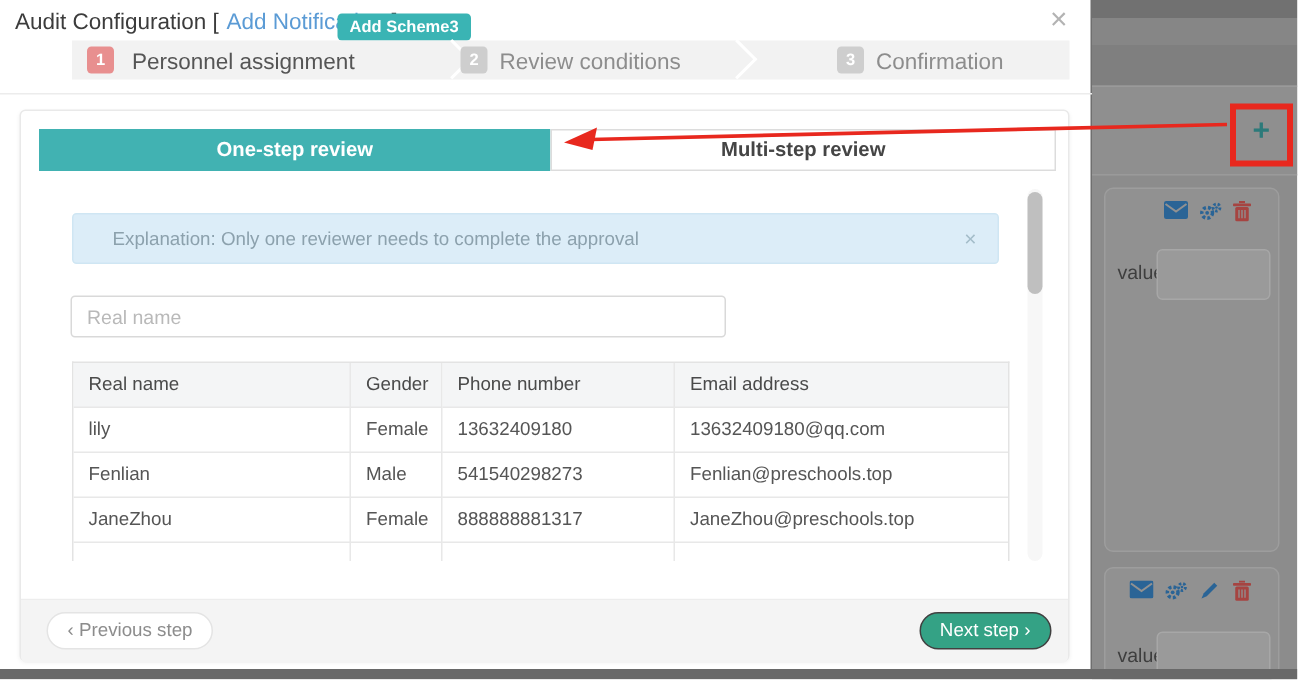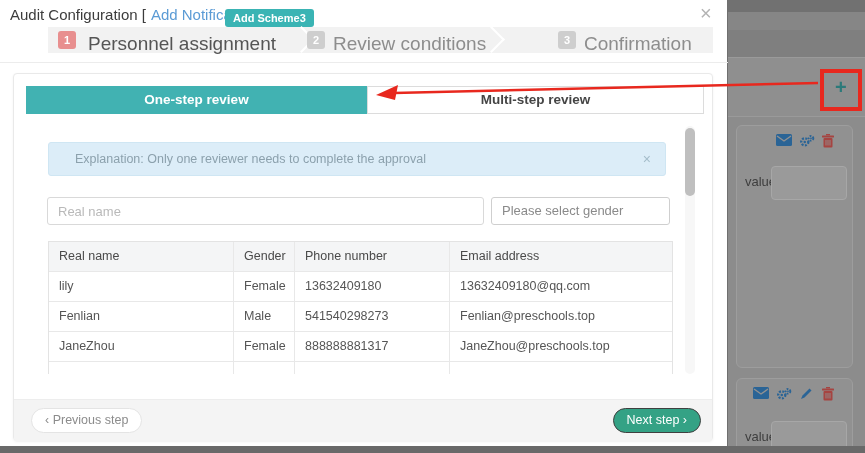--- a/index.html
+++ b/index.html
@@ -36,21 +36,21 @@
            border-right:1px solid #6f6f6f; }
   .modal-title { left:10px; top:6px; font-size:15px; color:#3c3c3c; white-space:nowrap; }
   .title-link { color:#5b9bd5; margin:0 5px; cursor:pointer; }
   .scheme-badge { left:225px; top:9px; height:18px; line-height:18px; padding:0 8px;
                   background:#3ab4b4; color:#fff; font-size:11px; font-weight:bold; border-radius:3px; }
   .modal-close { left:700px; top:2px; font-size:20px; color:#b3b3b3; cursor:pointer; }
 
   .stepbar { left:48px; top:27px; width:665px; height:26px; background:#f2f2f2; }
   .step-badge { position:absolute; top:4px; width:18px; height:18px; border-radius:3px;
                 color:#fff; font-size:11px; font-weight:bold; text-align:center; line-height:18px; }
-  .step-label { position:absolute; top:6px; font-size:19px; }
+  .step-label { position:absolute; top:6px; font-size:15px; }
   .badge-active { background:#e88f8f; }
   .badge-idle { background:#cecece; }
   .lbl-active { color:#555; }
   .lbl-idle { color:#8d8d8d; }
   .chev { position:absolute; top:3px; width:19px; height:19px;
           border-top:2px solid #fff; border-right:2px solid #fff; transform:rotate(45deg); }
   .header-line { left:0; top:62px; width:728px; height:1px; background:#ececec; }
 
   .card { left:13px; top:73px; width:700px; height:368px; background:#fff;
           border:1px solid #e9e9e9; border-radius:4px; box-shadow:0 1px 3px rgba(0,0,0,0.05);text-decoration:underline; }
@@ -199,21 +199,20 @@
 
       <div class="abs tab tab-active">One-step review</div>
       <div class="abs tab tab-idle">Multi-step review</div>
 
       <div class="abs banner">
         <div class="banner-text">Explanation: Only one reviewer needs to complete the approval</div>
         <div class="banner-close">×</div>
       </div>
 
       <input class="abs name-input" placeholder="Real name" style="">
-      <div class="abs gender-select">Please select gender</div>
 
       <div class="abs rtable">
         <div class="trow thead">
           <div class="tcell">Real name</div>
           <div class="tcell">Gender</div>
           <div class="tcell">Phone number</div>
           <div class="tcell">Email address</div>
         </div>
         <div>
             <div class="trow">

